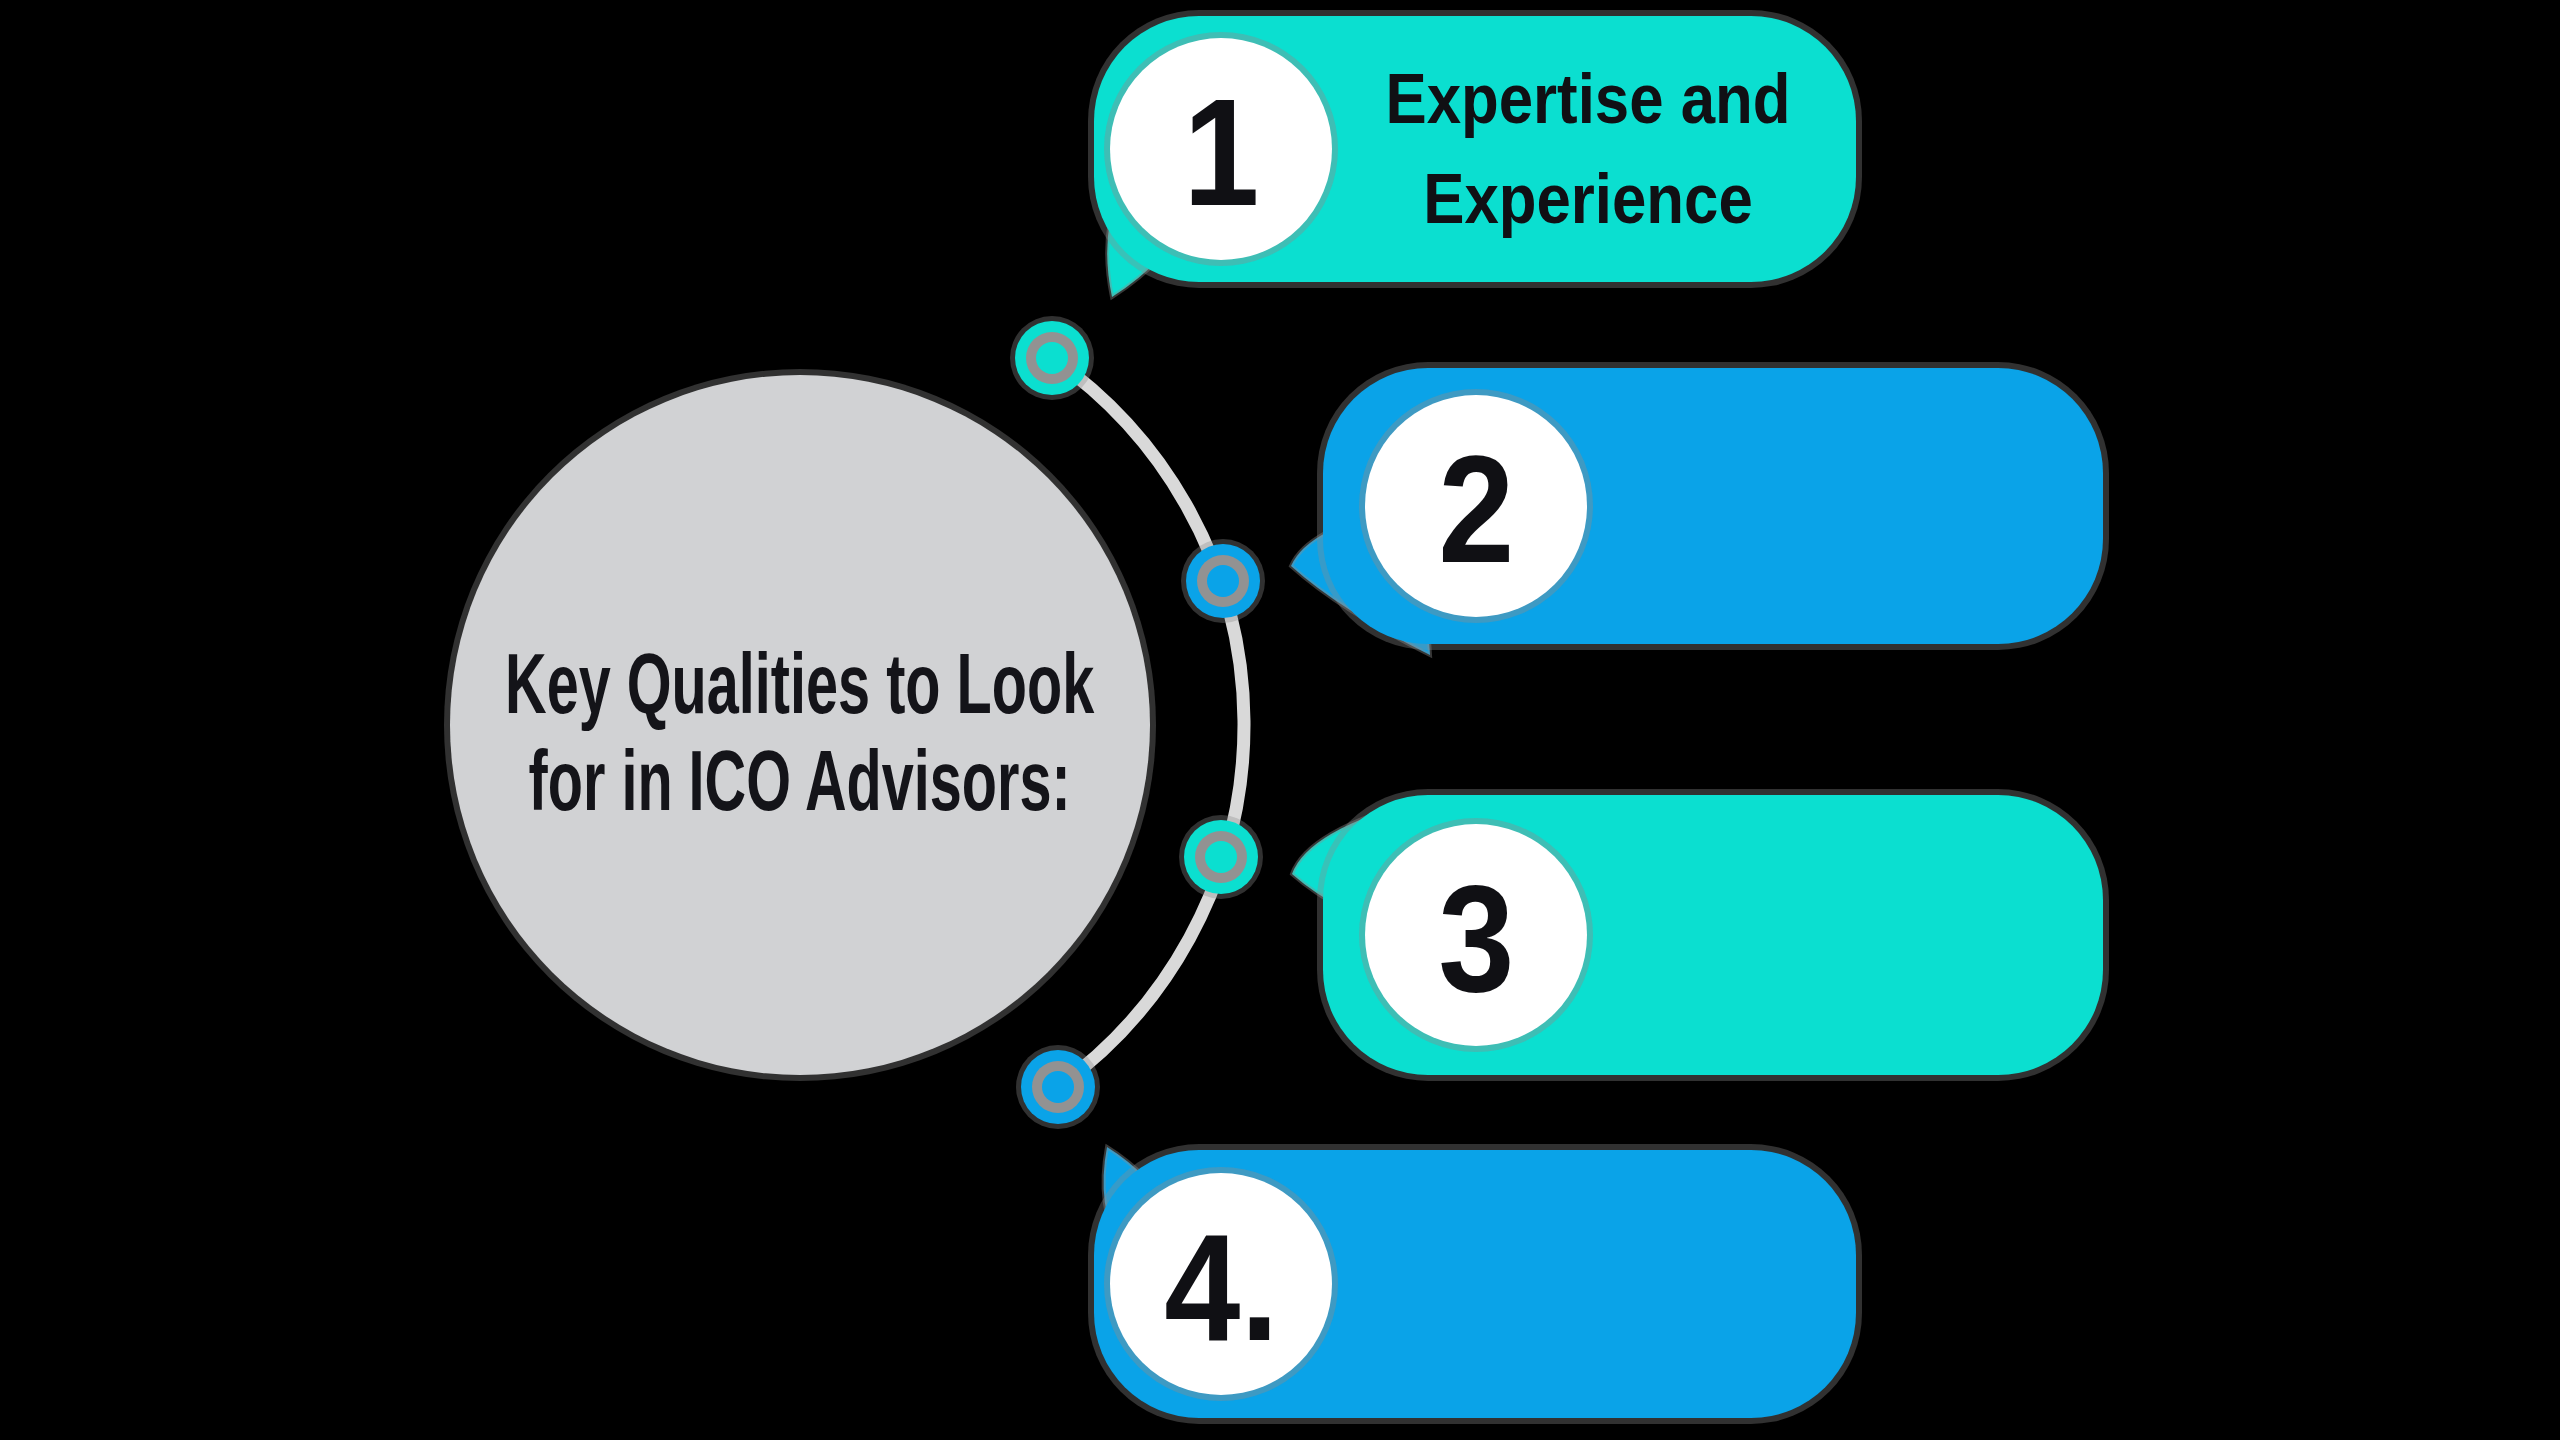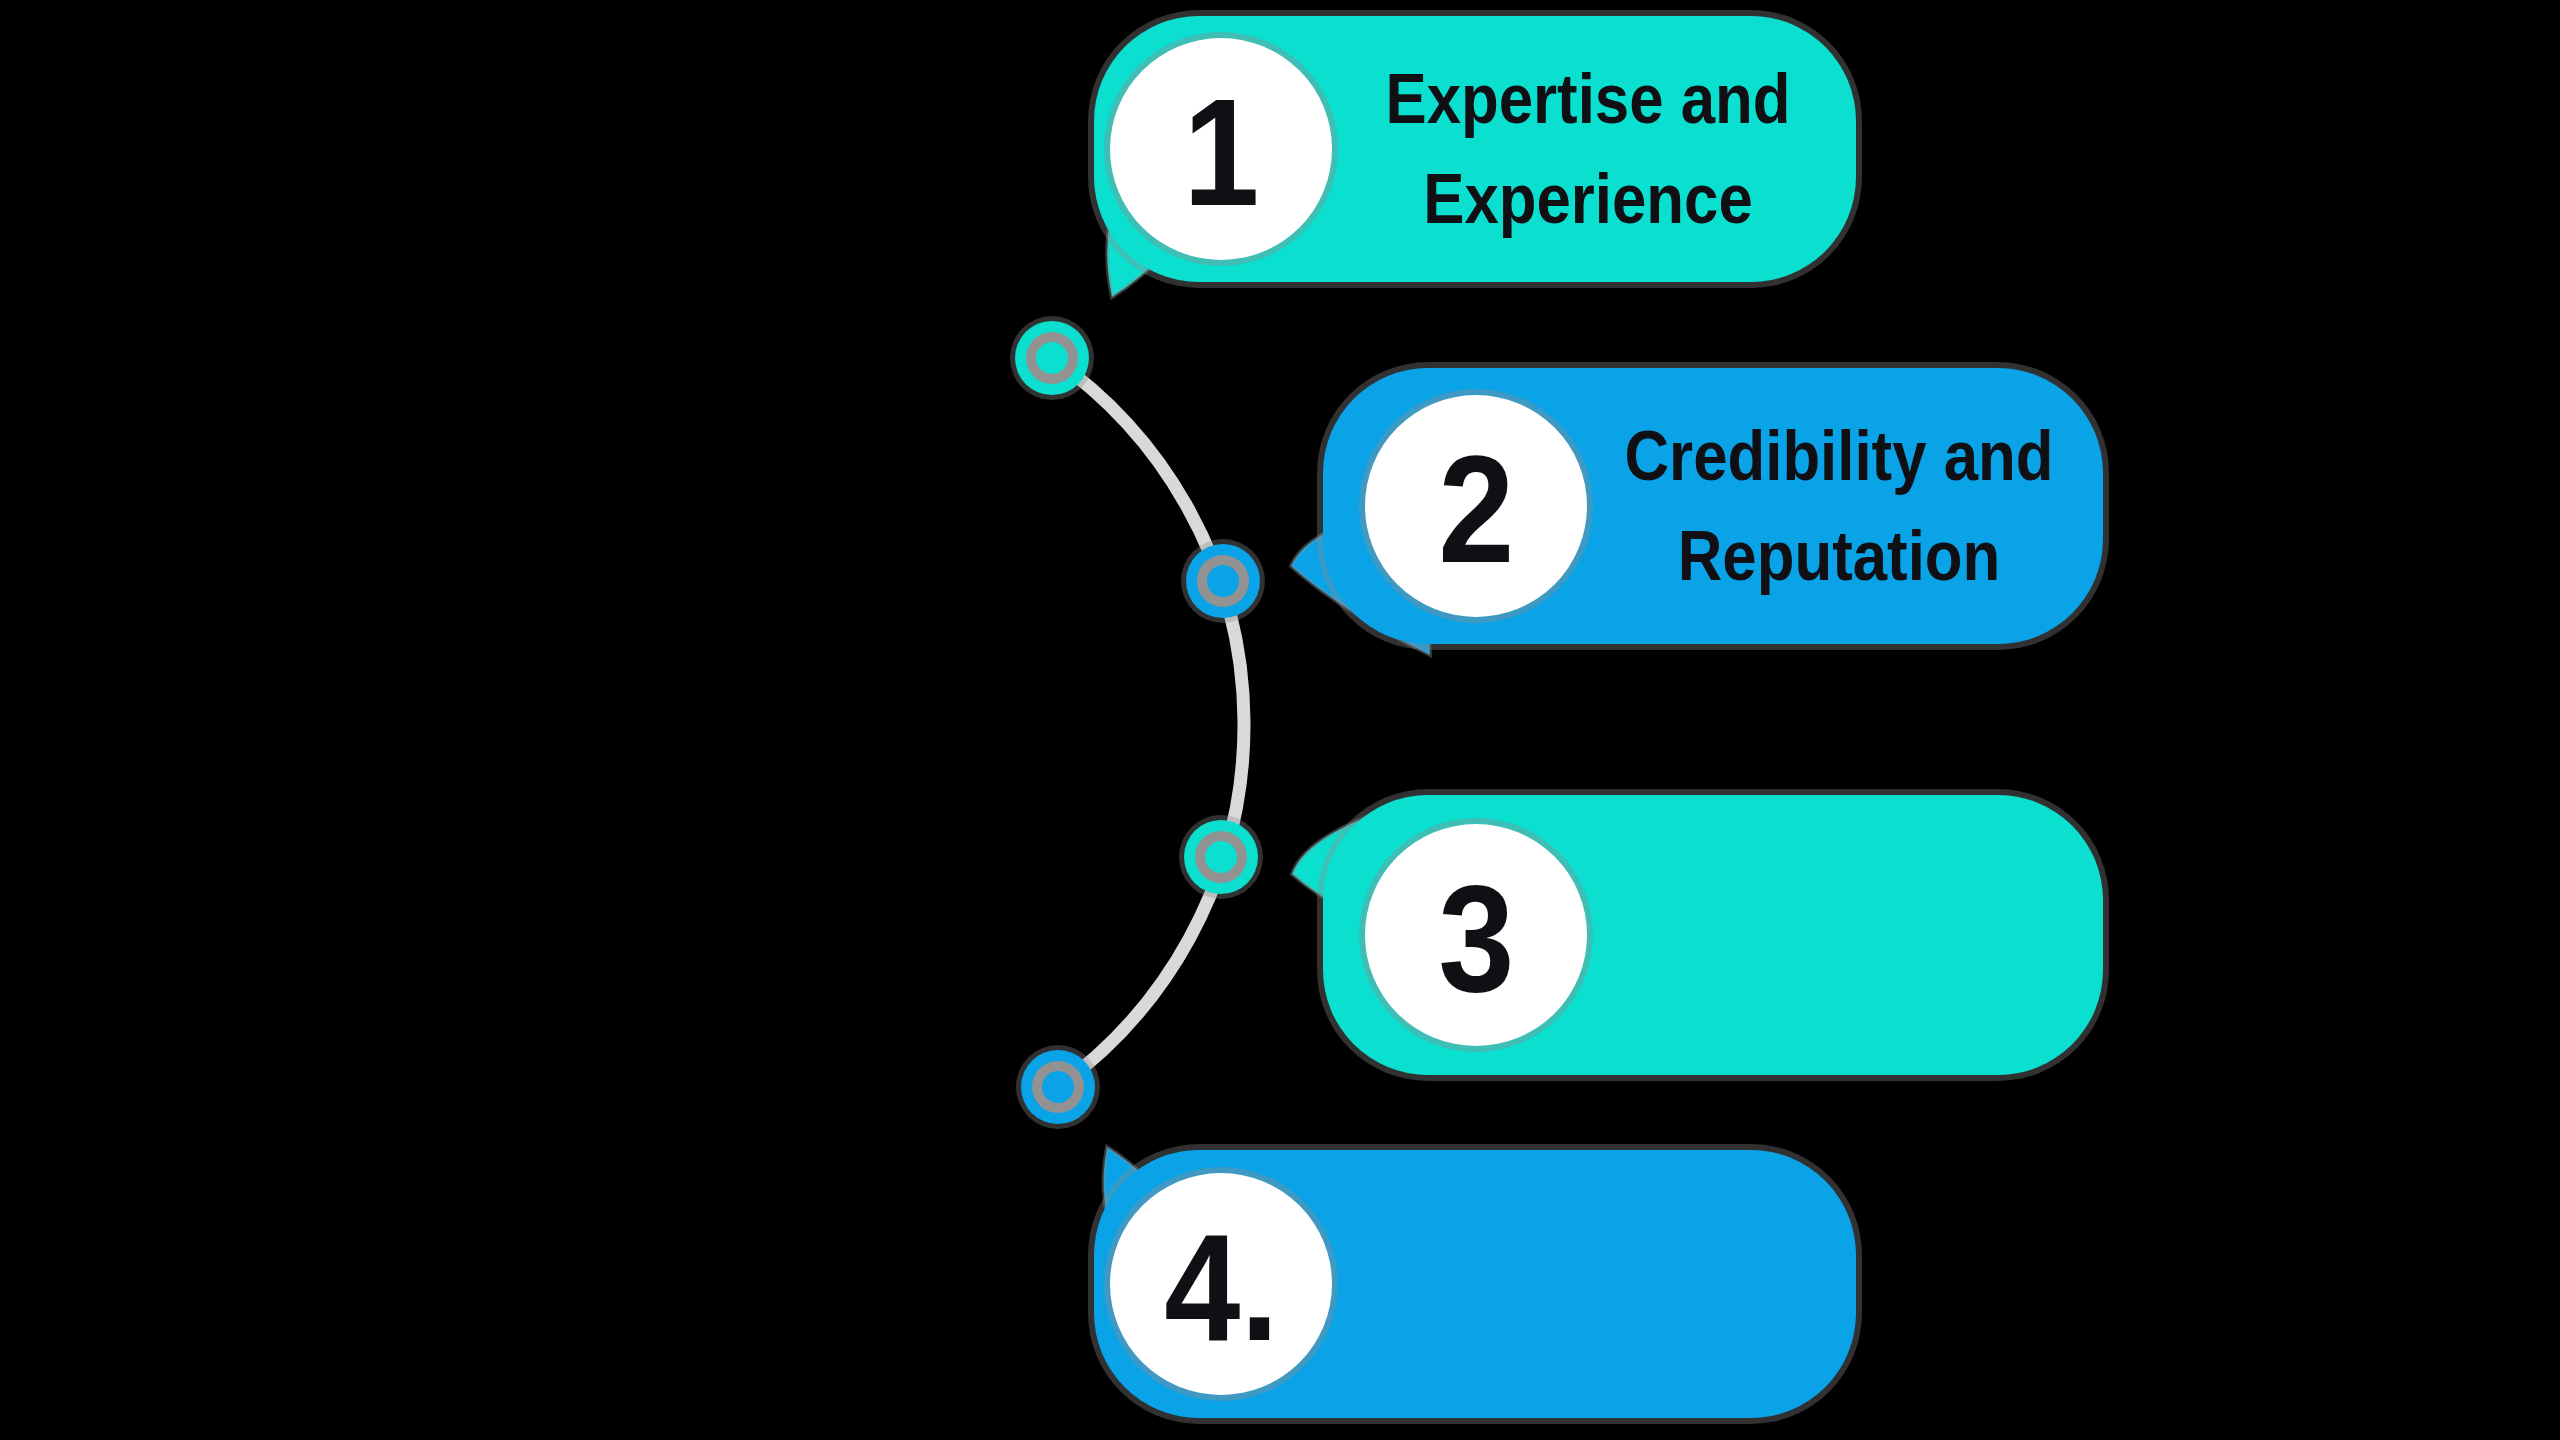--- a/index.html
+++ b/index.html
@@ -52,20 +52,26 @@
 <div class="stage" style="background: rgb(0, 0, 0);">
 
   <svg class="wires" width="2560" height="1440">
     <path d="M 1052 358 A 446 446 0 0 1 1058 1087" fill="none" stroke-width="13" stroke-linecap="round" style="stroke: rgb(217, 217, 217);"></path>
     <path d="M 1190 225 Q 1152 272 1112 297 Q 1100 240 1118 192 L 1190 192 Z" stroke="rgba(140,140,140,.4)" stroke-width="4" style="fill: rgb(11, 223, 208);"></path>
     <path d="M 1420 505 Q 1310 523 1291 566 Q 1340 610 1430 655 Z" stroke="rgba(140,140,140,.4)" stroke-width="4" style="fill: rgb(10, 163, 232);"></path>
     <path d="M 1420 800 Q 1308 830 1292 874 Q 1335 912 1430 950 Z" stroke="rgba(140,140,140,.4)" stroke-width="4" style="fill: rgb(11, 223, 208);"></path>
     <path d="M 1190 1230 Q 1148 1172 1107 1147 Q 1096 1205 1120 1250 L 1190 1250 Z" stroke="rgba(140,140,140,.4)" stroke-width="4" style="fill: rgb(10, 163, 232);"></path>
   </svg>
 
+  <div class="center-circle" style="background: rgb(209, 210, 212);">
+    <div class="center-title" style="color: rgb(20, 20, 25);">
+      <span class="ct-line">Key Qualities to Look</span>
+      <span class="ct-line">for in ICO Advisors:</span>
+    </div>
+  </div>
 
   <div class="node" style="left: 1015px; top: 321px; background: rgb(11, 223, 208);">
     <div class="node-ring" style="background: rgb(146, 146, 146);">
       <div class="node-core" style="background: rgb(11, 223, 208);"></div>
     </div>
   </div>
   <div class="node" style="left: 1186px; top: 544px; background: rgb(10, 163, 232);">
     <div class="node-ring" style="background: rgb(146, 146, 146);">
       <div class="node-core" style="background: rgb(10, 163, 232);"></div>
     </div>
@@ -88,24 +94,20 @@
     <div class="label" style="color: rgb(16, 16, 20);">
       <span class="ln">Expertise and</span>
       <span class="ln">Experience</span>
     </div>
   </div>
 
   <div class="bubble b2" style="background: rgb(10, 163, 232);">
     <div class="badge" style="background: rgb(255, 255, 255);">
       <span class="num" style="color: rgb(16, 16, 20);">2</span>
     </div>
-    <div class="label" style="color: rgb(16, 16, 20);">
-      <span class="ln">Credibility and</span>
-      <span class="ln">Reputation</span>
-    </div>
   </div>
 
   <div class="bubble b3" style="background: rgb(11, 223, 208);">
     <div class="badge" style="background: rgb(255, 255, 255);">
       <span class="num" style="color: rgb(16, 16, 20);">3</span>
     </div>
   </div>
 
   <div class="bubble b4" style="background: rgb(10, 163, 232);">
     <div class="badge" style="background: rgb(255, 255, 255);">

